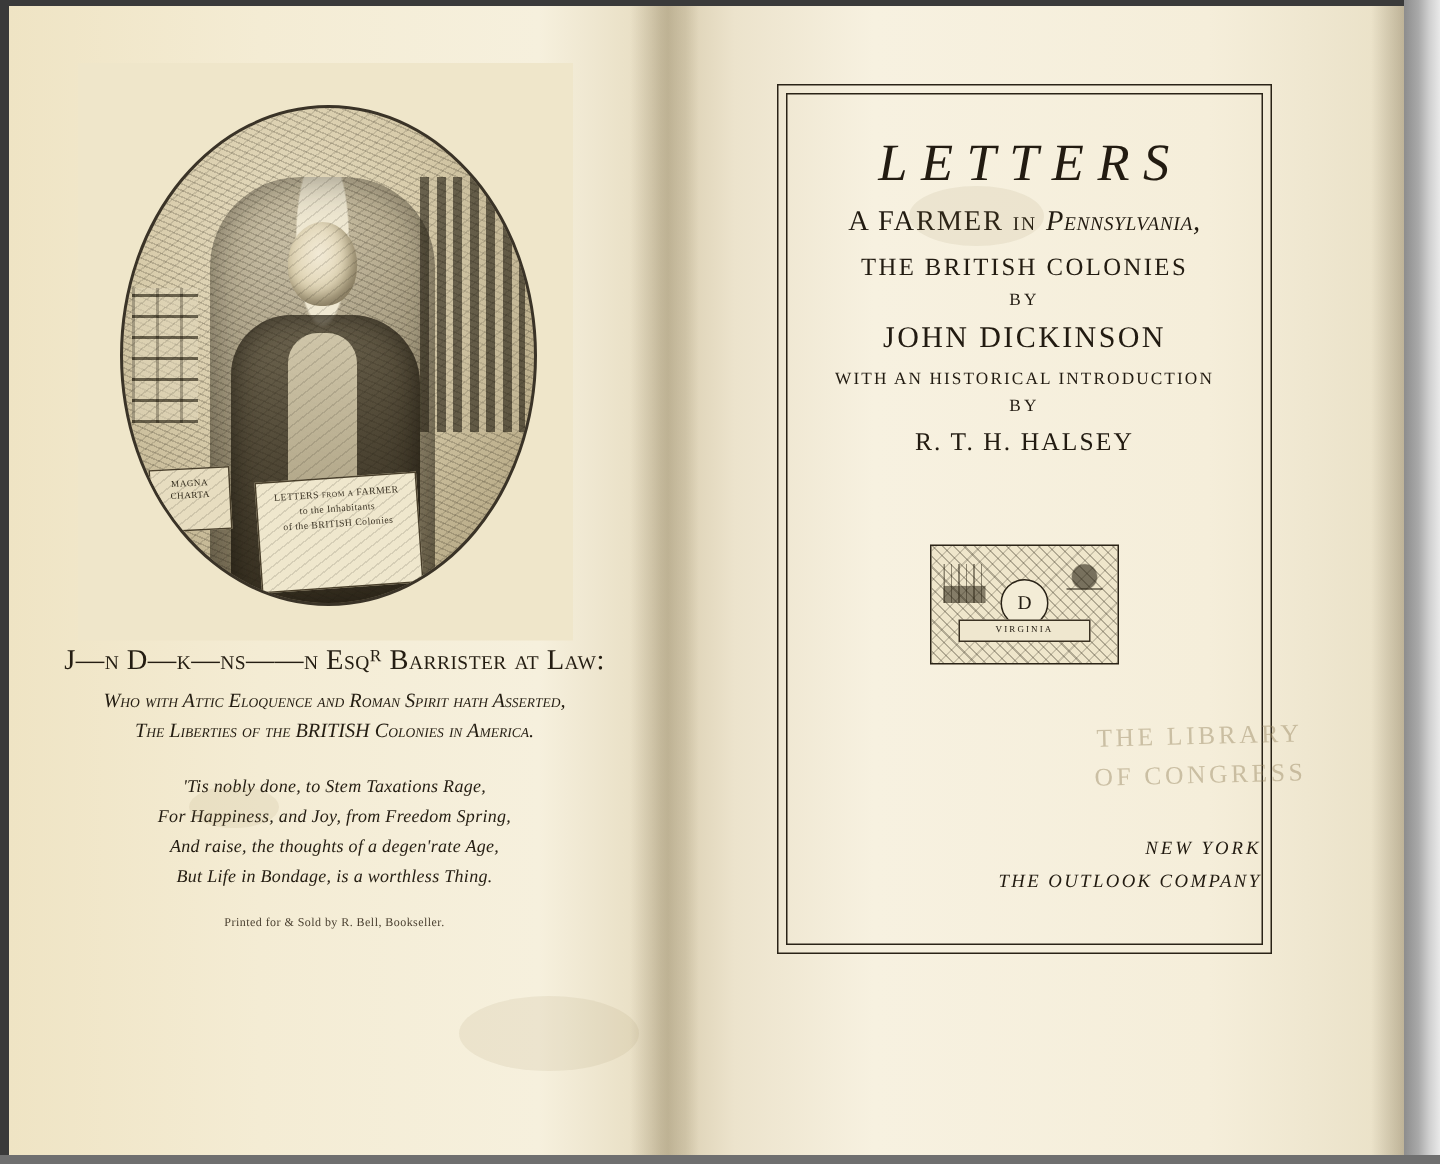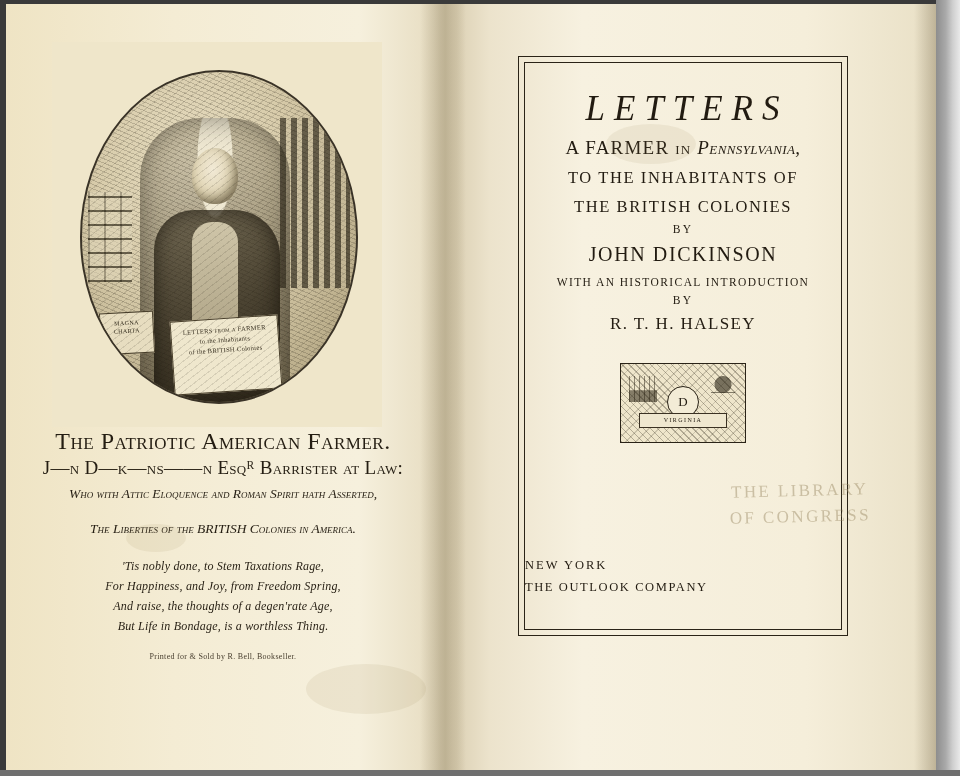--- a/index.html
+++ b/index.html
@@ -351,21 +351,22 @@
     position: absolute; right: 10px; top: 10px;
     width: 24px; height: 30px;
     background: radial-gradient(circle at 50% 35%, rgba(40,34,20,.6) 0 8px, rgba(0,0,0,0) 9px),
                 linear-gradient(180deg, rgba(0,0,0,0) 60%, rgba(40,34,20,.55) 61% 64%, rgba(0,0,0,0) 65%);
   }
 
   .imprint-block {
     position: absolute;
     left: 0; right: 0;
     bottom: 34px;
-    text-align: left;
+    text-align: right;
+    font-style: italic;
   }
   .imp-city {
     font-size: 12.5px;
     letter-spacing: 2px;
     font-variant: small-caps;
   }
   .imp-pub {
     font-size: 12.5px;
     letter-spacing: 1.6px;
     font-variant: small-caps;
@@ -421,41 +422,39 @@
             <div class="pamphlet">
               <div class="l1">LETTERS from a FARMER</div>
               <div>to the Inhabitants</div>
               <div>of the BRITISH Colonies</div>
             </div>
           </div>
         </div>
       </div>
 
       <div class="cap-block">
-        <div class="cap-title">The Patriotic American Farmer.</div>
         <div class="cap-sub">J—n D—k—ns——n Esqᴿ Barrister at Law:</div>
         <div class="cap-italic">Who with Attic Eloquence and Roman Spirit hath Asserted,</div>
-        <div class="cap-italic" style="margin-top:16px">The Liberties of the BRITISH Colonies in America.</div>
+        <div class="cap-italic" style="margin-top:1px">The Liberties of the BRITISH Colonies in America.</div>
         <div class="verse">
           <div>'Tis nobly done, to Stem Taxations Rage,</div>
           <div>For Happiness, and Joy, from Freedom Spring,</div>
           <div>And raise, the thoughts of a degen'rate Age,</div>
           <div>But Life in Bondage, is a worthless Thing.</div>
         </div>
         <div class="imprint">Printed for &amp; Sold by R. Bell, Bookseller.</div>
       </div>
     </div>
 
     <div class="right-page">
       <div class="rule-box-outer">
         <div class="rule-box-inner">
           <div class="title-inner">
             <div class="t-letters">LETTERS</div>
             <div class="t-farmer"><span>A FARMER in </span><i>Pennsylvania,</i></div>
-            <div class="t-line">TO THE INHABITANTS OF</div>
             <div class="t-line">THE BRITISH COLONIES</div>
             <div class="t-by">BY</div>
             <div class="t-author">JOHN DICKINSON</div>
             <div class="t-intro">WITH AN HISTORICAL INTRODUCTION</div>
             <div class="t-by">BY</div>
             <div class="t-author2">R. T. H. HALSEY</div>
 
             <div class="device">
               <div class="hatch"></div>
               <div class="ship"></div>

